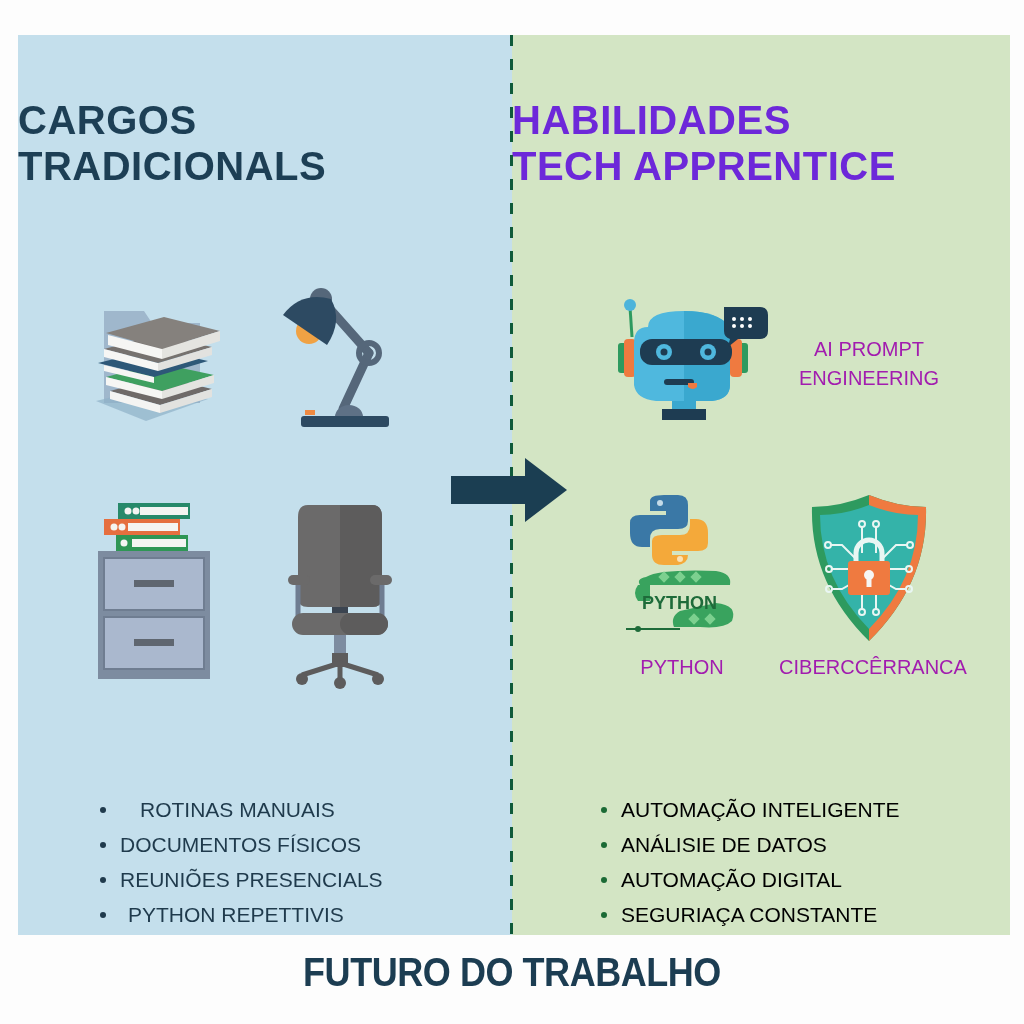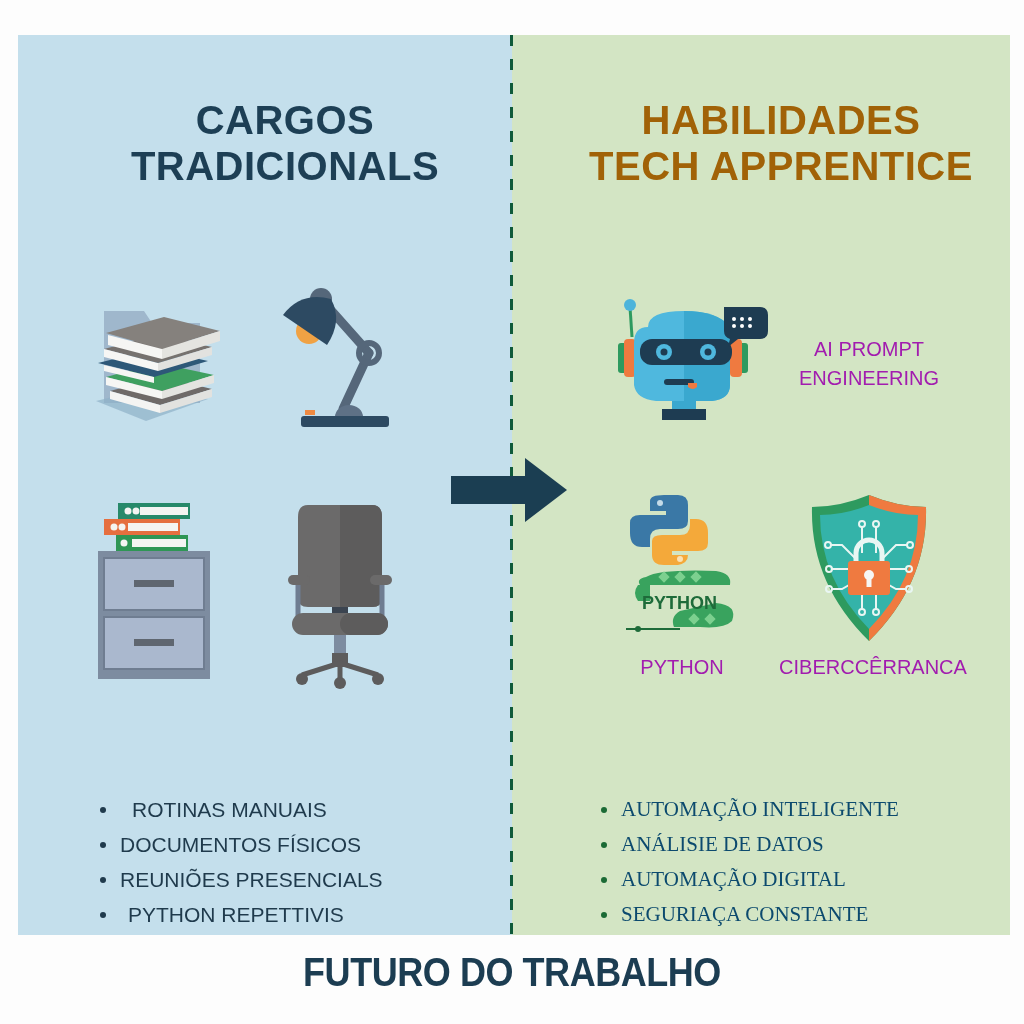--- a/index.html
+++ b/index.html
@@ -9,39 +9,39 @@
   .panel { position: absolute; top: 35px; height: 900px; }
   .panel-left { left: 18px; width: 494px; background: #c4dfec; }
   .panel-right { left: 512px; width: 498px; background: #d3e5c4; }
 
   .divider {
     position: absolute; left: 510px; top: 35px; width: 3px; height: 900px;
     background: repeating-linear-gradient(to bottom, #0f5a3a 0 11px, transparent 11px 24px);
   }
 
   .panel-title {
-    position: absolute; width: 100%; text-align: center;
-    font-weight: bold; font-size: 40px; line-height: 46px; letter-spacing: 0.5px; margin-left: 20px;
+    position: absolute; width: 100%; 
+    font-weight: bold; font-size: 40px; line-height: 46px; letter-spacing: 0.5px;
   }
   .title-left { top: 62px; color: #1d3f55; }
-  .title-right { top: 62px; color: #a16207; }
+  .title-right { top: 62px; color: #6d28d9; }
 
   .icon { position: absolute; }
 
   .skill-label {
     position: absolute; text-align: center; color: #a21caf;
     font-size: 20px; line-height: 28px;
   }
 
   .bullets { position: absolute; list-style: none; font-size: 21px; line-height: 35px; }
   .bullets li { display: flex; align-items: center; }
   .bullets li .dot { display: inline-block; width: 6px; height: 6px; border-radius: 50%; margin-right: 14px; }
   .bullets-left { left: 82px; top: 757px; color: #1f3a4c; }
   .bullets-left .dot { background: #1f3a4c; }
-  .bullets-right { left: 89px; top: 757px; color: #0c4a6e; font-family: Liberation Serif, serif; }
+  .bullets-right { left: 89px; top: 757px; color: #000000; }
   .bullets-right .dot { background: #1b6a35; }
 
   .arrow { position: absolute; left: 451px; top: 458px; }
 
   .footer-title {
     position: absolute; top: 950px; left: 0; width: 1024px; text-align: center;
     font-size: 40px; font-weight: bold; color: #1c3d52; letter-spacing: -0.5px;
     transform: scaleX(0.9);
   }
 </style>
@@ -128,21 +128,21 @@
     <rect x="62" y="152" width="16" height="14" fill="#5d5c5c"></rect>
     <path d="M70 162 L32 174 M70 162 L108 174 M70 162 V180" stroke="#5d5c5c" stroke-width="5"></path>
     <circle cx="32" cy="178" r="6" fill="#5d5c5c"></circle>
     <circle cx="70" cy="182" r="6" fill="#5d5c5c"></circle>
     <circle cx="108" cy="178" r="6" fill="#5d5c5c"></circle>
   </svg>
 
   <ul class="bullets bullets-left">
     <li>
         <span class="dot"></span>
-        <span style="margin-left:12px">ROTINAS MANUAIS</span>
+        <span style="margin-left:20px">ROTINAS MANUAIS</span>
       </li>
     <li>
         <span class="dot"></span>
         <span>DOCUMENTOS FÍSICOS</span>
       </li>
     <li>
         <span class="dot"></span>
         <span>REUNIÕES PRESENCIALS</span>
       </li>
     <li>

